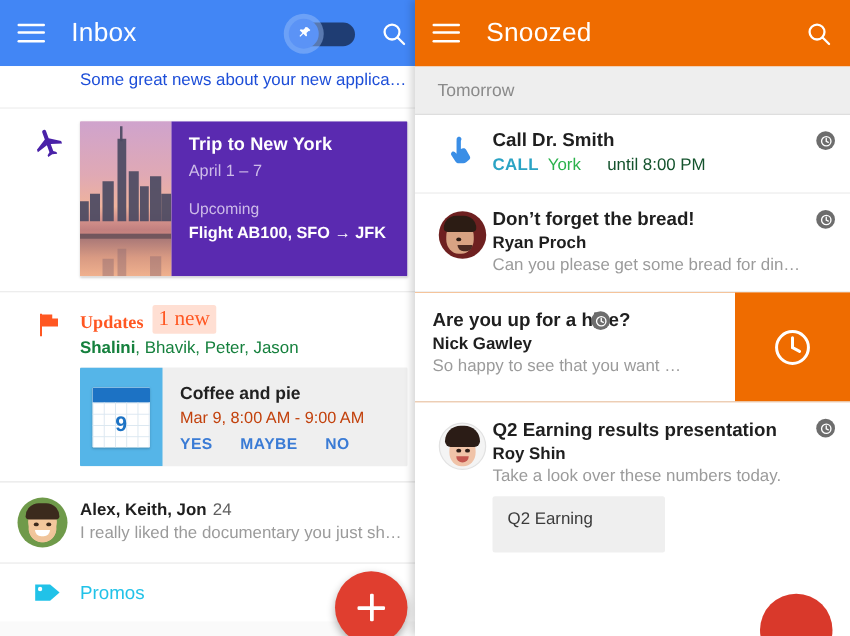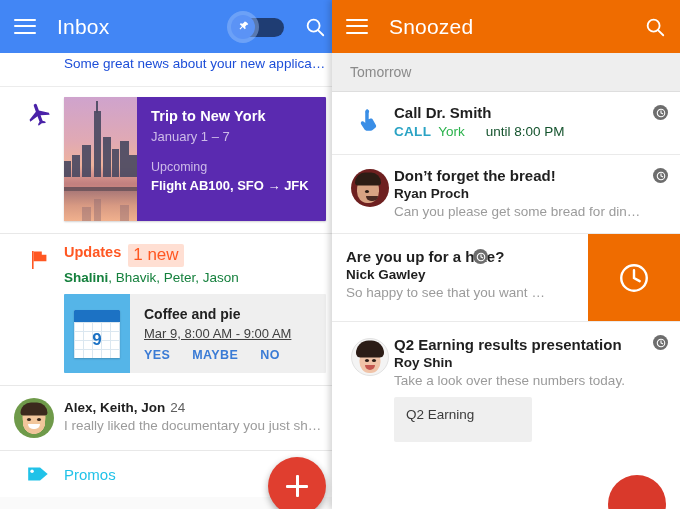--- a/index.html
+++ b/index.html
@@ -85,21 +85,21 @@
   .trip-info {
     flex: 1 1 auto; background: #5a2ab0; color:#fff;
     padding: 11px 10px 10px 14px; min-width:0;
   }
   .trip-title { font-size: 14.5px; font-weight: 700; letter-spacing:.1px; }
   .trip-dates { font-size: 13px; color:#cdbbe8; margin-top: 5px; }
   .trip-upcoming { font-size: 12.5px; color:#cdbbe8; margin-top: 16px; }
   .trip-flight { font-size: 13px; font-weight: 700; margin-top: 4px; white-space: nowrap; }
 
   
-  .bundle-head { display:flex; align-items:flex-start; gap:7px; }
+  .bundle-head { display:flex; align-items:flex-end; gap:7px;font-family:Liberation Serif, serif; }
   .bundle-name { font-size: 14.5px; font-weight: 700; color:#ff5722; }
   .badge-new {
     font-size: 17px; color:#ff5722; background:#ffdfd3;
     padding: 1px 5px 2px 5px; border-radius: 2px; white-space: nowrap;
   }
   .bundle-senders { font-size: 13.5px; color:#15803d; margin-top: 3px; white-space:nowrap; }
   .bundle-senders b { font-weight: 700; }
 
   .event-card {
     margin-top: 9px; display:flex; background:#efefef;
@@ -110,21 +110,21 @@
     box-shadow: 0 1px 2px rgba(0,0,0,.2); overflow:hidden; }
   .cal-glyph .top { position:absolute; left:0; right:0; top:0; height:12px; background:#1c72c4; }
   .cal-glyph .grid { position:absolute; left:0; right:0; top:12px; bottom:0;
     background-image: linear-gradient(to right, #dbe7f0 1px, transparent 1px),
                       linear-gradient(to bottom, #dbe7f0 1px, transparent 1px);
     background-size: 9px 9px; }
   .cal-glyph .num { position:absolute; inset:12px 0 0 0; display:flex; align-items:center; justify-content:center;
     font-size: 17px; font-weight:700; color:#1c72c4; }
   .event-body { flex:1 1 auto; padding: 12px 10px 0 14px; min-width:0; }
   .event-title { font-size: 14px; font-weight:700; color:#212121; }
-  .event-when { font-size: 13px; color:#404040; margin-top: 4px; white-space:nowrap;text-decoration:underline; }
+  .event-when { font-size: 13px; color:#c2410c; margin-top: 4px; white-space:nowrap; }
   .rsvp { display:flex; gap:22px; margin-top: 7px; }
   .rsvp span { font-size: 12.5px; font-weight:700; color:#3a7bd5; letter-spacing:.4px; cursor:pointer; }
 
   
   .thread {
     display:flex; padding: 12px 14px 12px 14px; background:#fff;
     border-bottom: 1px solid #e8e8e8;
   }
   .avatar { width: 40px; height: 40px; border-radius:50%; flex:none; overflow:hidden; position:relative; }
   .thread-body { flex:1 1 auto; padding-left: 10px; min-width:0; }
@@ -260,21 +260,21 @@
               <div class="bldg" style="left:56px;top:44px;width:9px;height:36px;"></div>
               <div class="bldg" style="left:65px;top:58px;width:8px;height:22px;"></div>
               <div class="water"></div>
               <div class="refl" style="left:30px;bottom:0;width:7px;height:22px;"></div>
               <div class="refl" style="left:18px;bottom:0;width:9px;height:14px;"></div>
               <div class="refl" style="left:56px;bottom:0;width:9px;height:16px;"></div>
               <div style="position:absolute;left:0;right:0;bottom:30px;height:4px;background:#5d4a52;opacity:.7;"></div>
             </div>
             <div class="trip-info">
               <div class="trip-title">Trip to New York</div>
-              <div class="trip-dates">January 1 – 7</div>
+              <div class="trip-dates">April 1 – 7</div>
               <div class="trip-upcoming">Upcoming</div>
               <div class="trip-flight">Flight AB100,  SFO → JFK</div>
             </div>
           </div>
         </div>
       </div>
 
       <div class="bundle">
         <div class="bundle-ico">
           <svg width="24" height="24" viewBox="0 0 24 24" fill="#ff5722">

